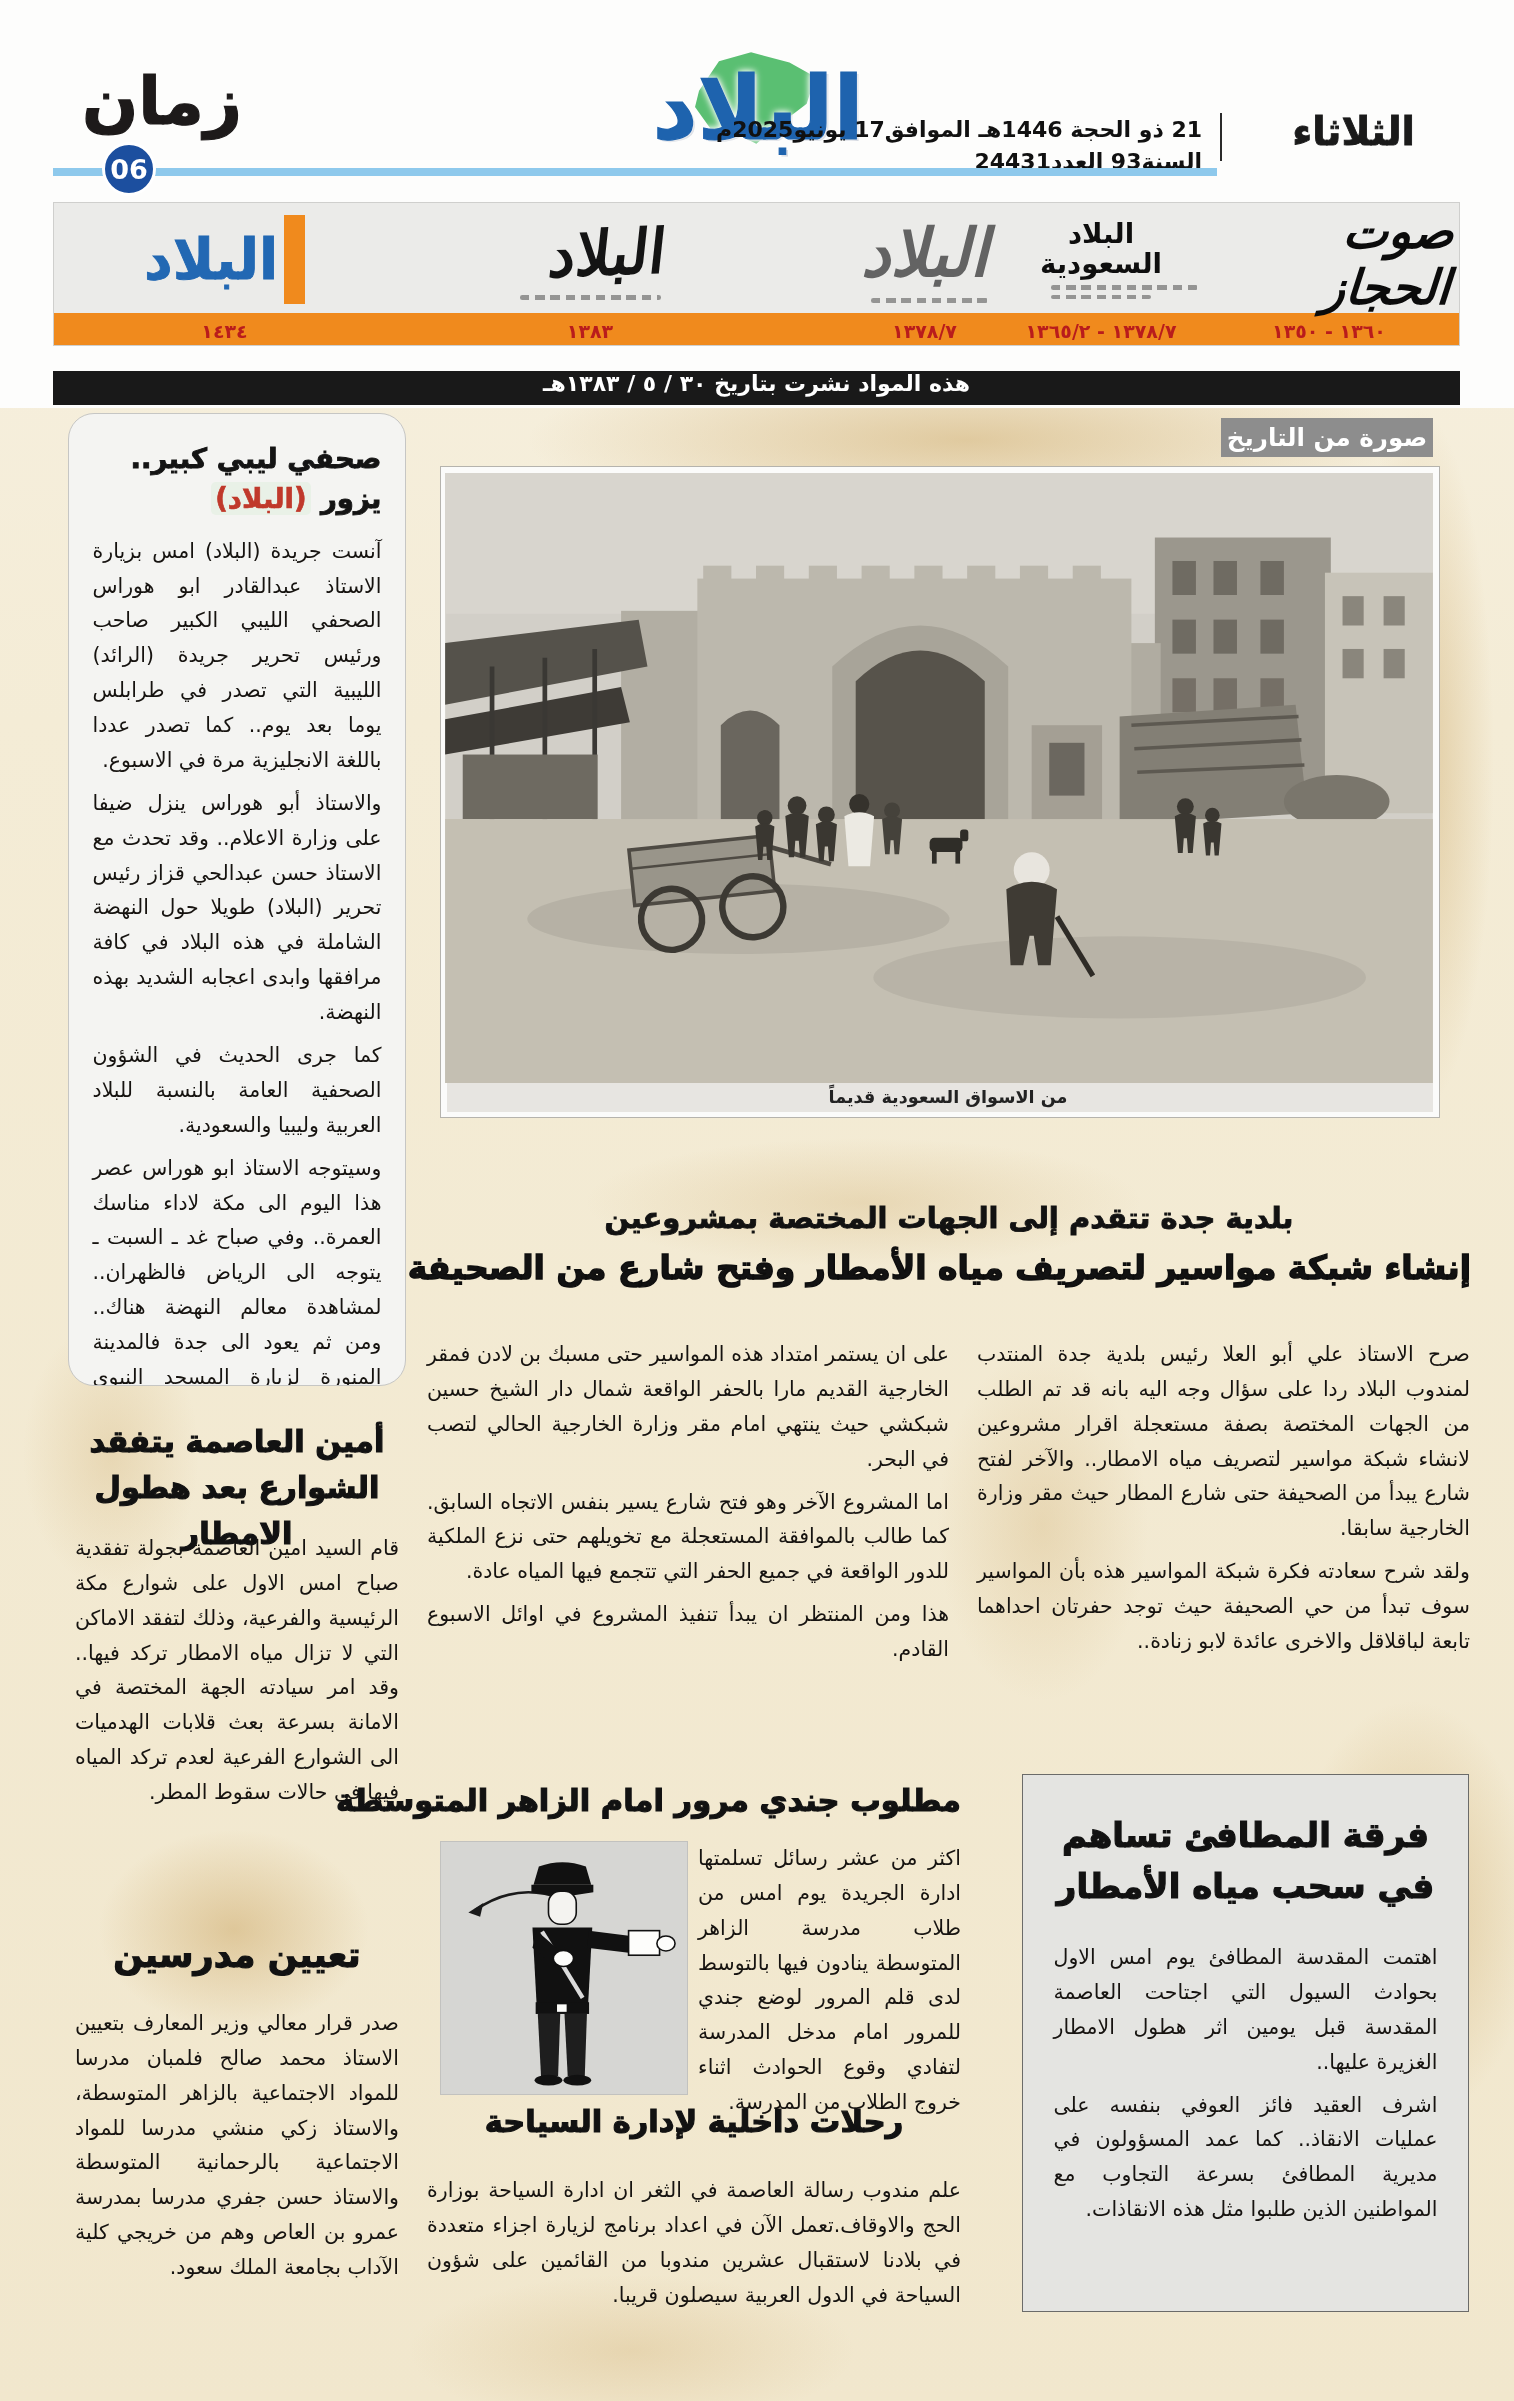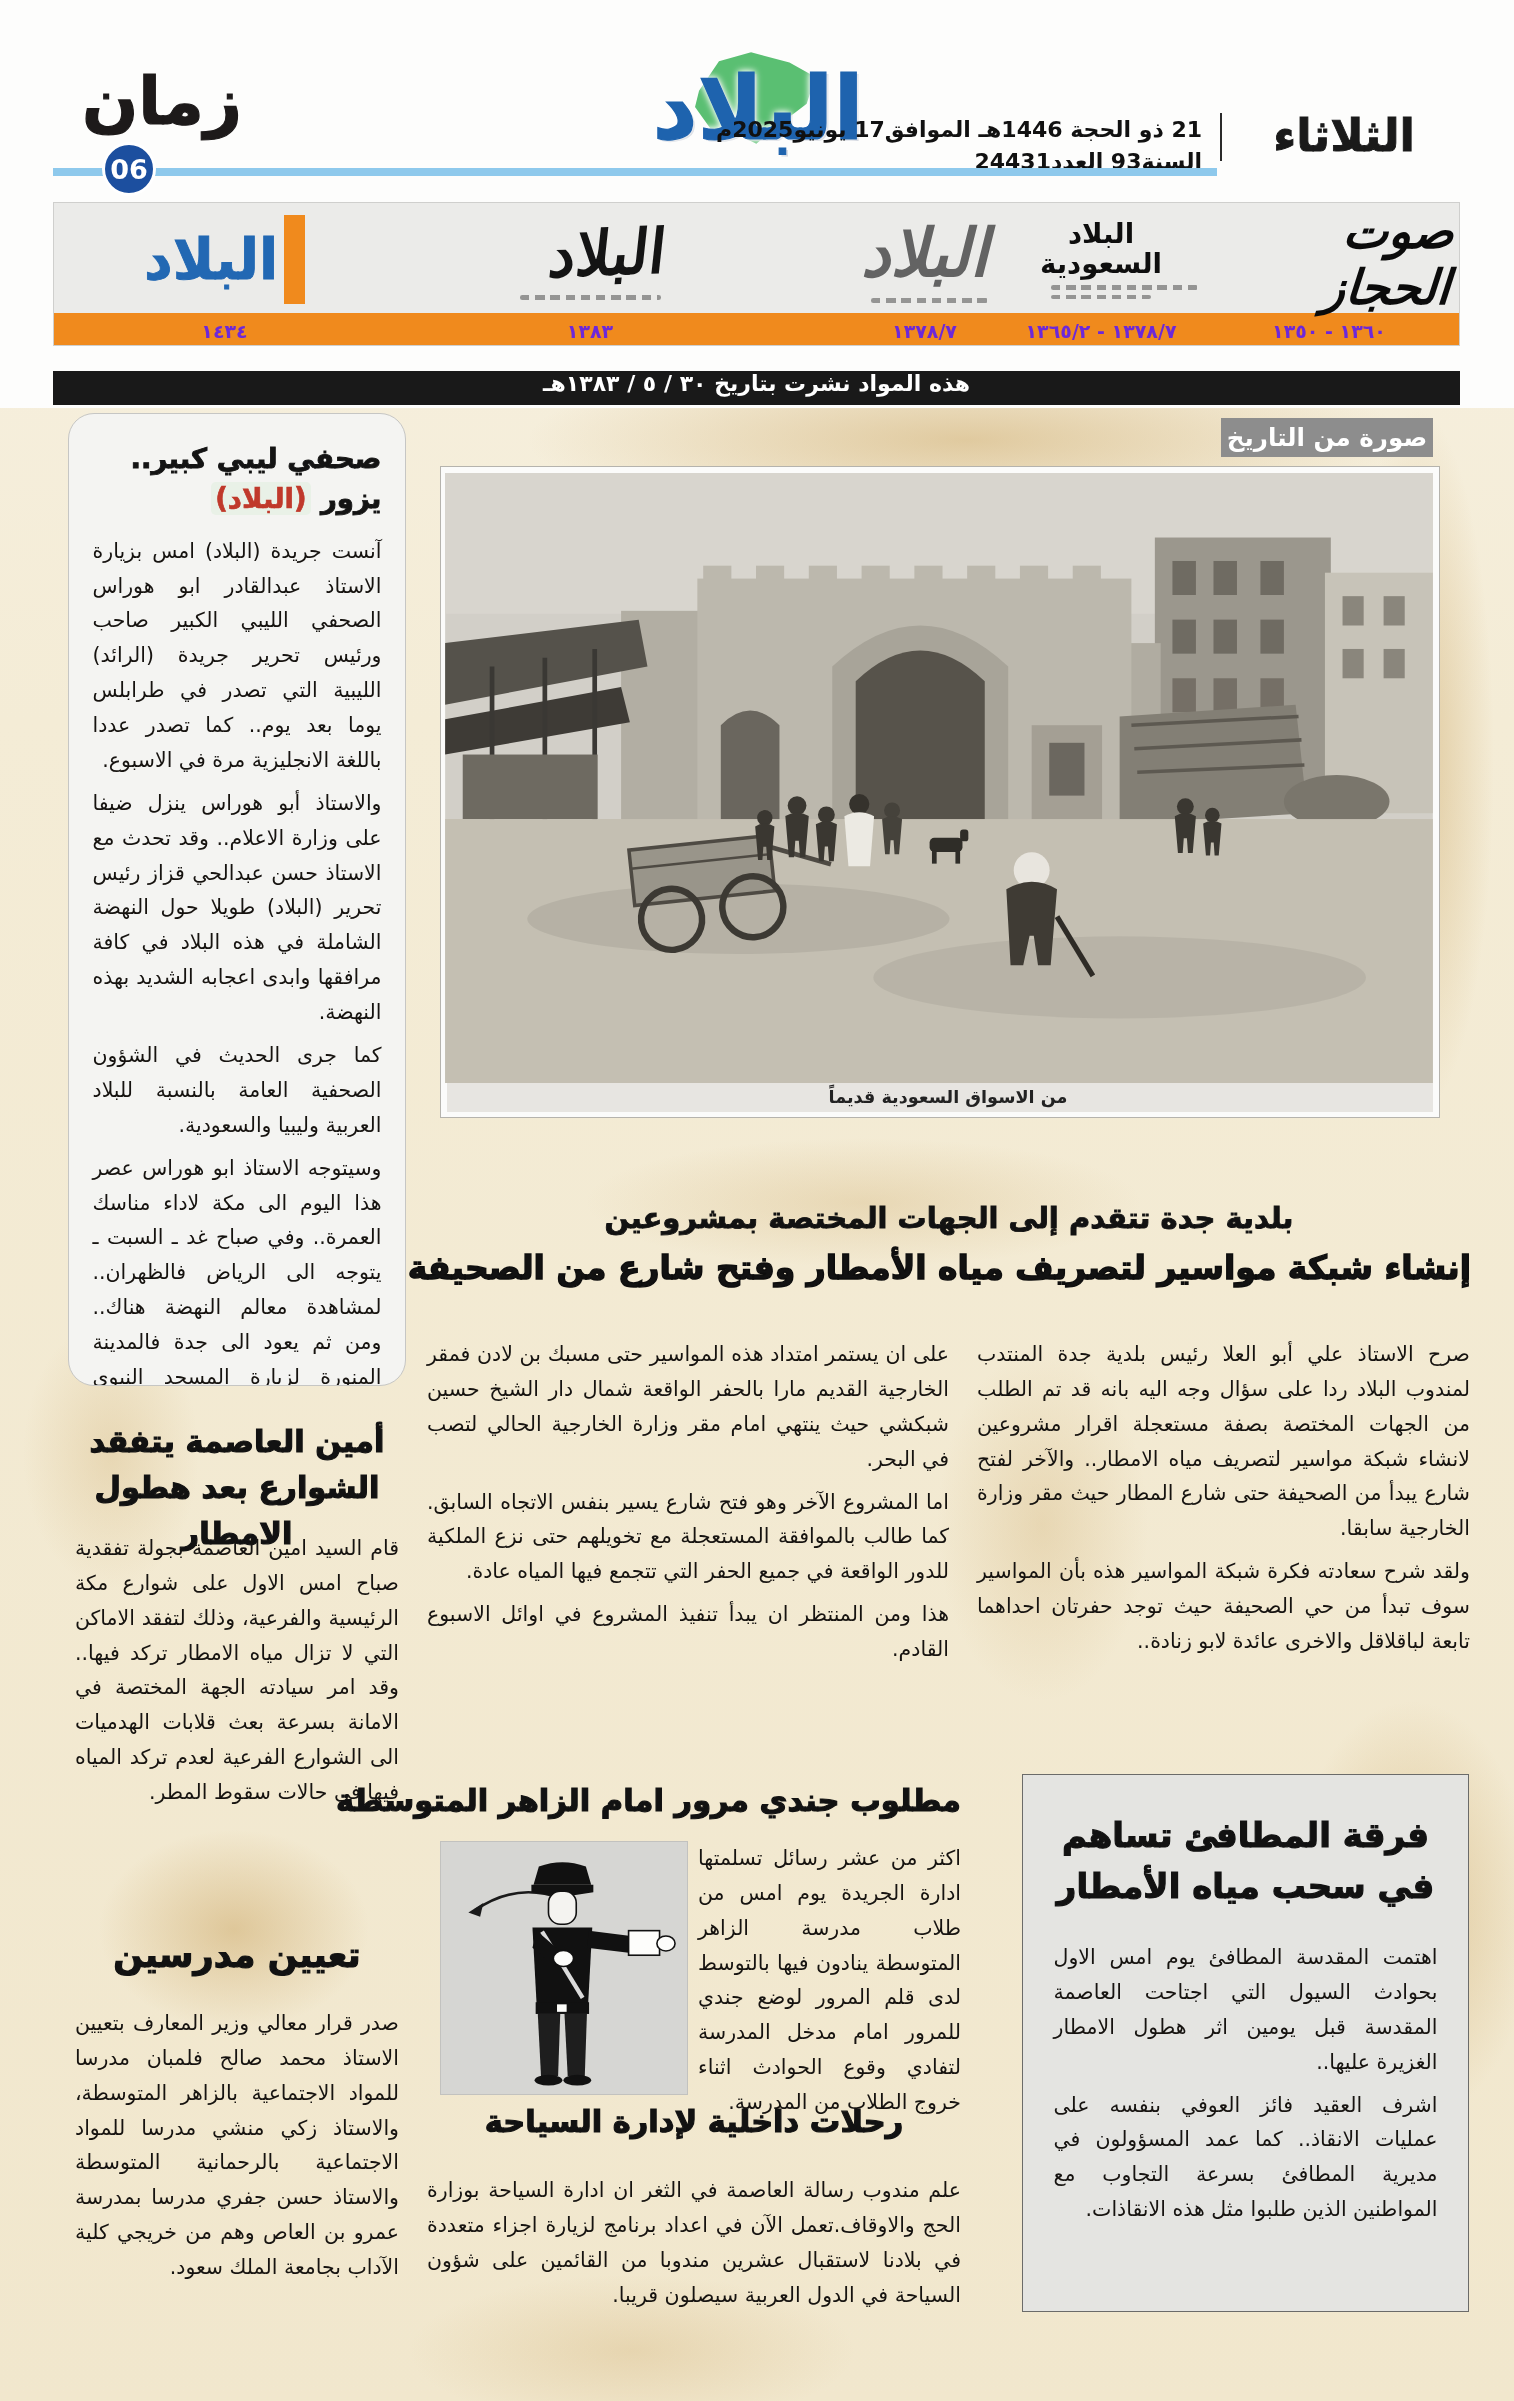--- a/index.html
+++ b/index.html
@@ -21,29 +21,29 @@
     background:#1c4f9f;border:3.5px solid #fff;color:#fff;font-size:27px;font-weight:bold;
     display:flex;align-items:center;justify-content:center;z-index:2;
   }
   .brand{position:absolute;top:46px;left:630px;width:258px;height:126px;}
   .brand svg{position:absolute;top:0;left:56px;}
   .brand-text{
     position:absolute;top:10.6px;left:0;width:258px;text-align:center;color:#1e63ae;
     font-size:88px;font-weight:bold;-webkit-text-stroke:1.2px #1e63ae;
     text-shadow:0 0 5.9px #fff,0 0 8.2px #fff,2.3px 2.3px 0 rgba(160,170,185,.55);
   }
-  .day{position:absolute;top:109px;right:99px;font-size:45px;font-weight:bold;color:#1a1a1a;-webkit-text-stroke:0.9px #1a1a1a;}
+  .day{position:absolute;top:109px;right:99px;font-size:39px;font-weight:bold;color:#1a1a1a;-webkit-text-stroke:0.9px #1a1a1a;}
   .vdiv{position:absolute;top:113px;right:292px;width:1.8px;height:48px;background:#2a2a2a;}
   .dates{position:absolute;top:114px;right:312px;text-align:right;font-size:22px;font-weight:bold;line-height:1.45;color:#111;}
 
   
   .strip{position:absolute;top:202px;left:54px;width:1407px;height:144px;background:#ebebe9;border:0.6px solid #cfcfcd;box-sizing:border-box;}
   .slot{position:absolute;top:0;height:144px;display:flex;flex-direction:column;align-items:center;}
   .slot .art{flex:1;display:flex;align-items:center;justify-content:center;}
-  .era{height:32px;display:flex;align-items:center;font-size:19px;font-weight:bold;color:#6d28d9;z-index:1;}
+  .era{height:32px;display:flex;align-items:center;font-size:19px;font-weight:bold;color:#b91c1c;z-index:1;}
   .orange{position:absolute;bottom:0;left:0;width:100%;height:32px;background:#f08a1d;}
   .l-modern{display:flex;align-items:center;gap:5.9px;}
   .l-modern .bar{width:21px;height:89px;background:#f08a1d;}
   .l-modern .txt{color:#2268b3;font-size:56px;font-weight:bold;-webkit-text-stroke:0.9px #2268b3;}
   .l-old83 .txt{color:#141414;font-size:61px;font-weight:bold;font-style:italic;transform:skewX(6deg) rotate(-2deg);}
   .l-old78 .txt{color:#4c4c4c;font-size:66px;font-weight:bold;font-style:italic;opacity:.85;}
   .l-saudia{text-align:center;}
   .l-saudia .txt{color:#0e0e0e;font-size:27.6px;font-weight:bold;line-height:1.1;}
   .l-sawt .txt{color:#0b0b0b;font-size:48px;font-weight:bold;font-style:italic;transform:skewX(-4deg);}
   .scribble{height:4.7px;margin-top:5.9px;background:repeating-linear-gradient(90deg,#3e3e3e 0 9.4px,transparent 9.4px 15.2px);opacity:.5;border-radius:2.3px;}

